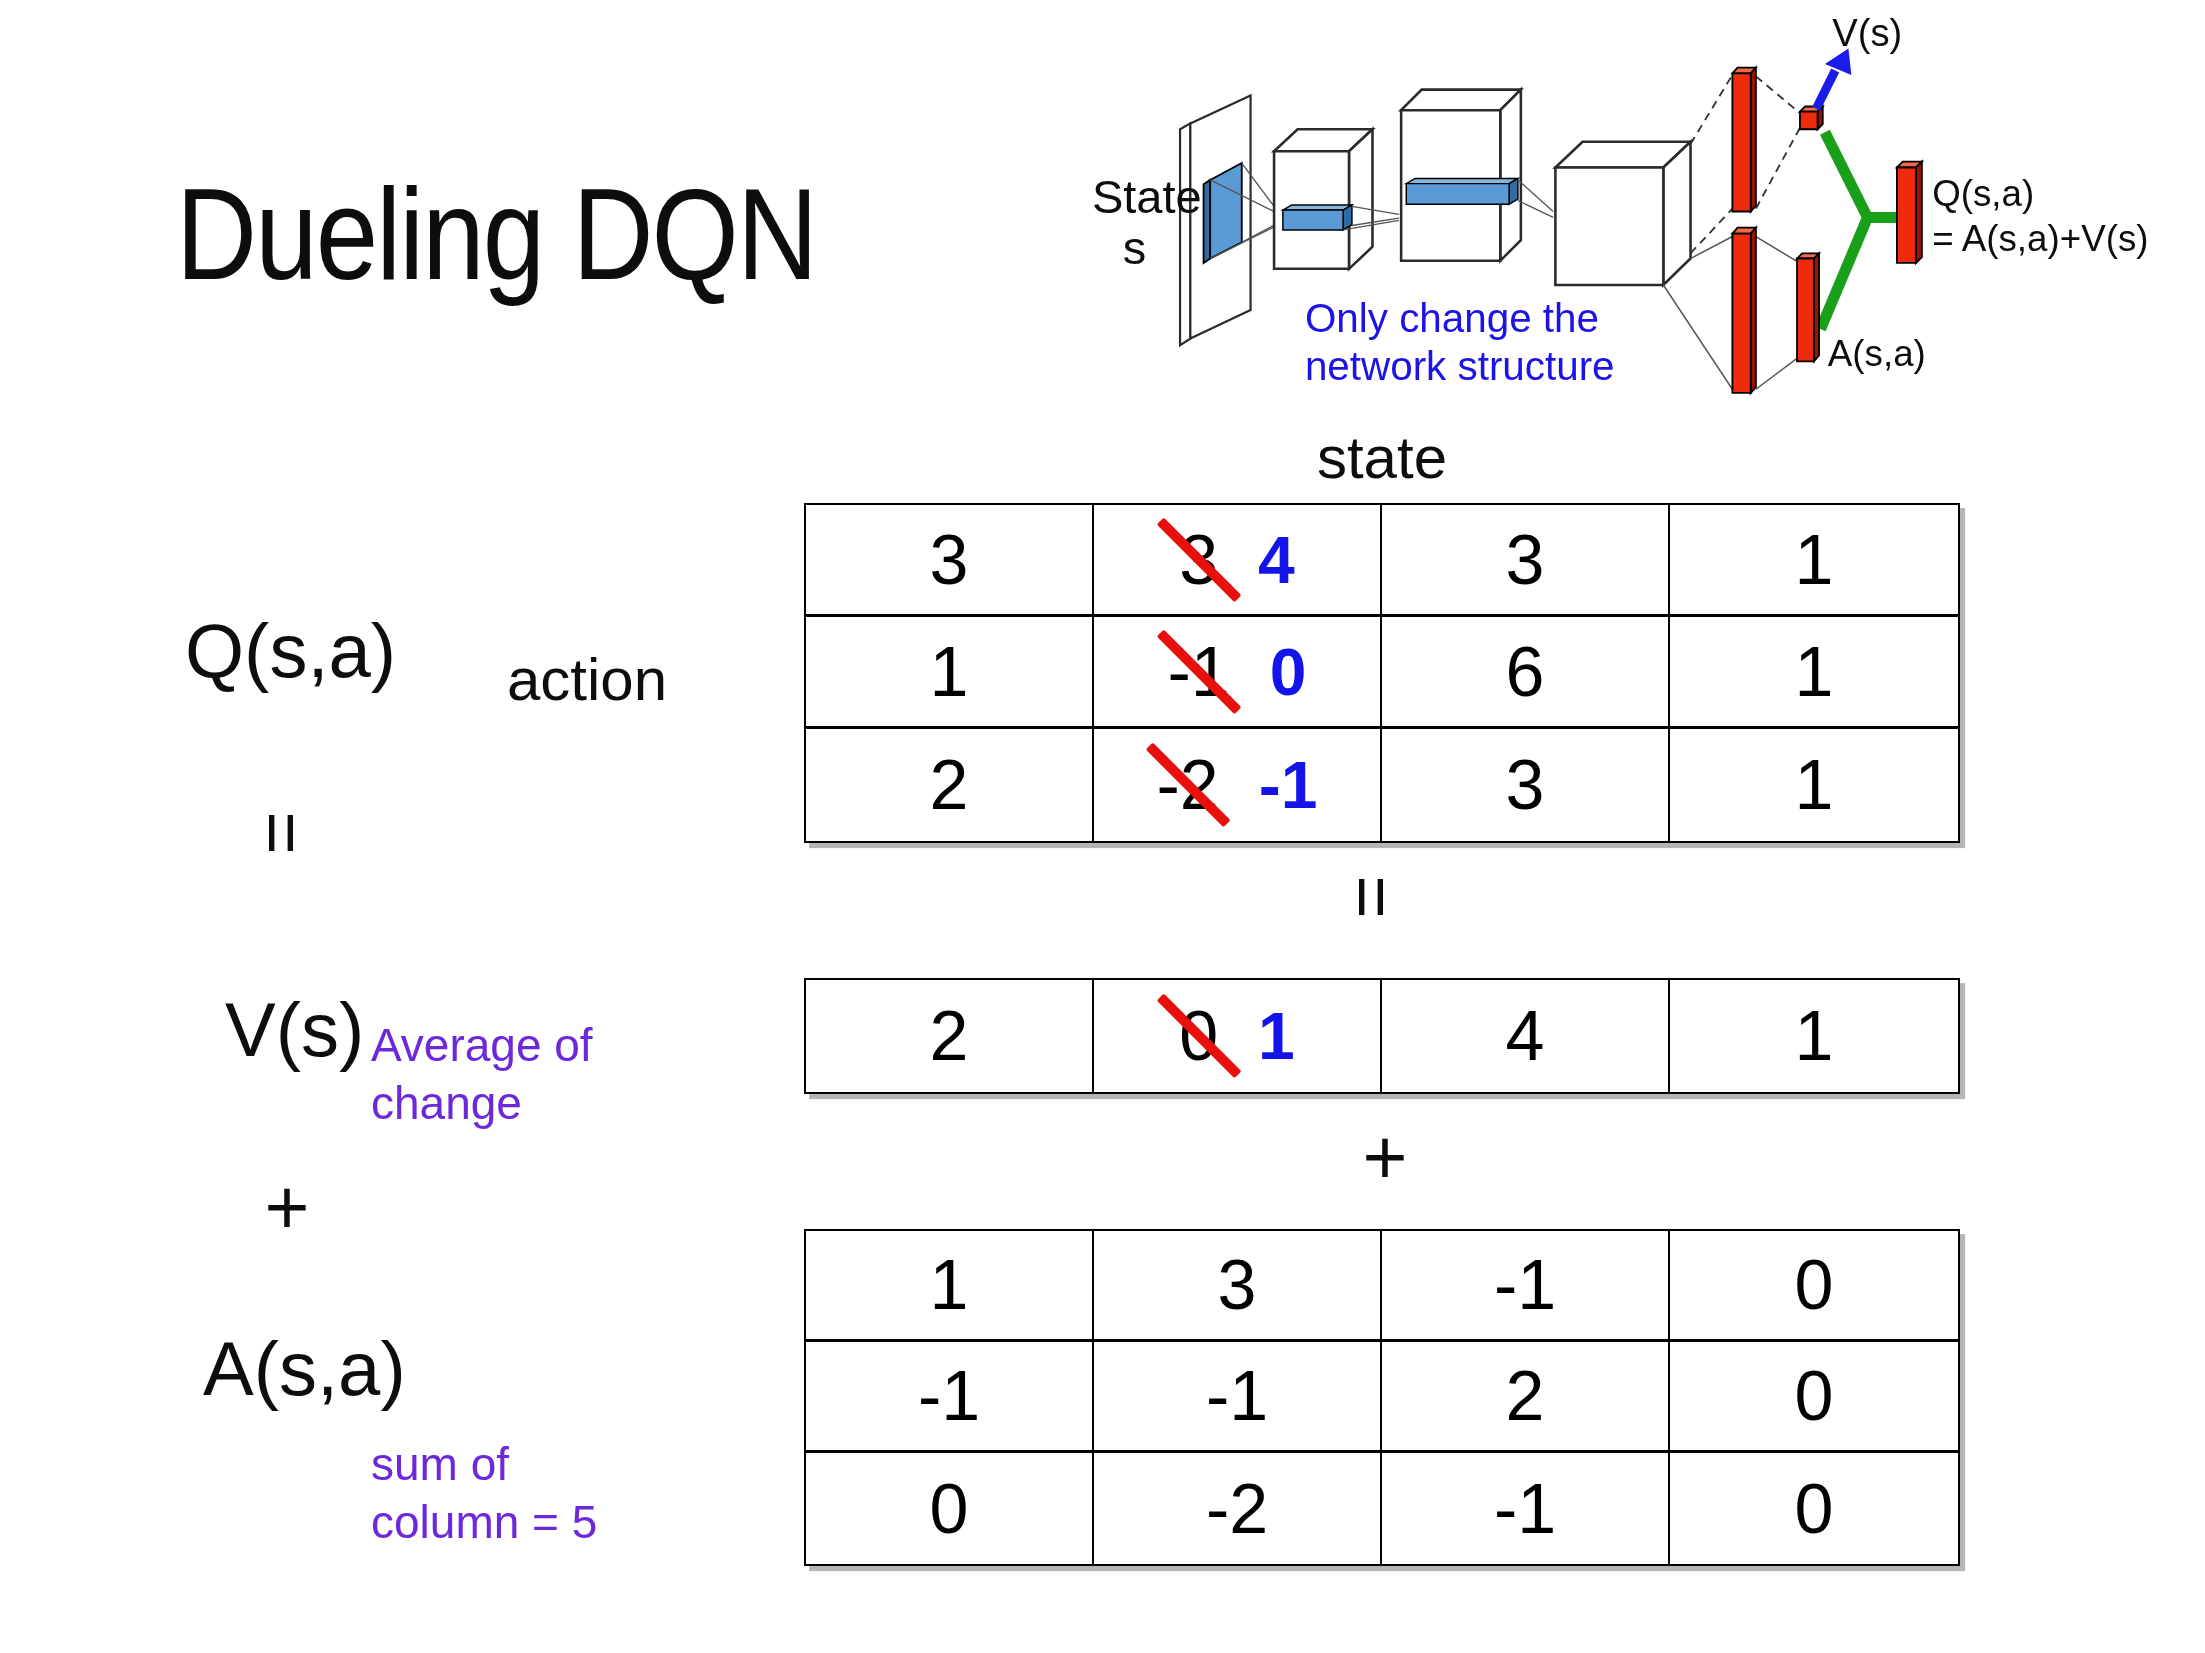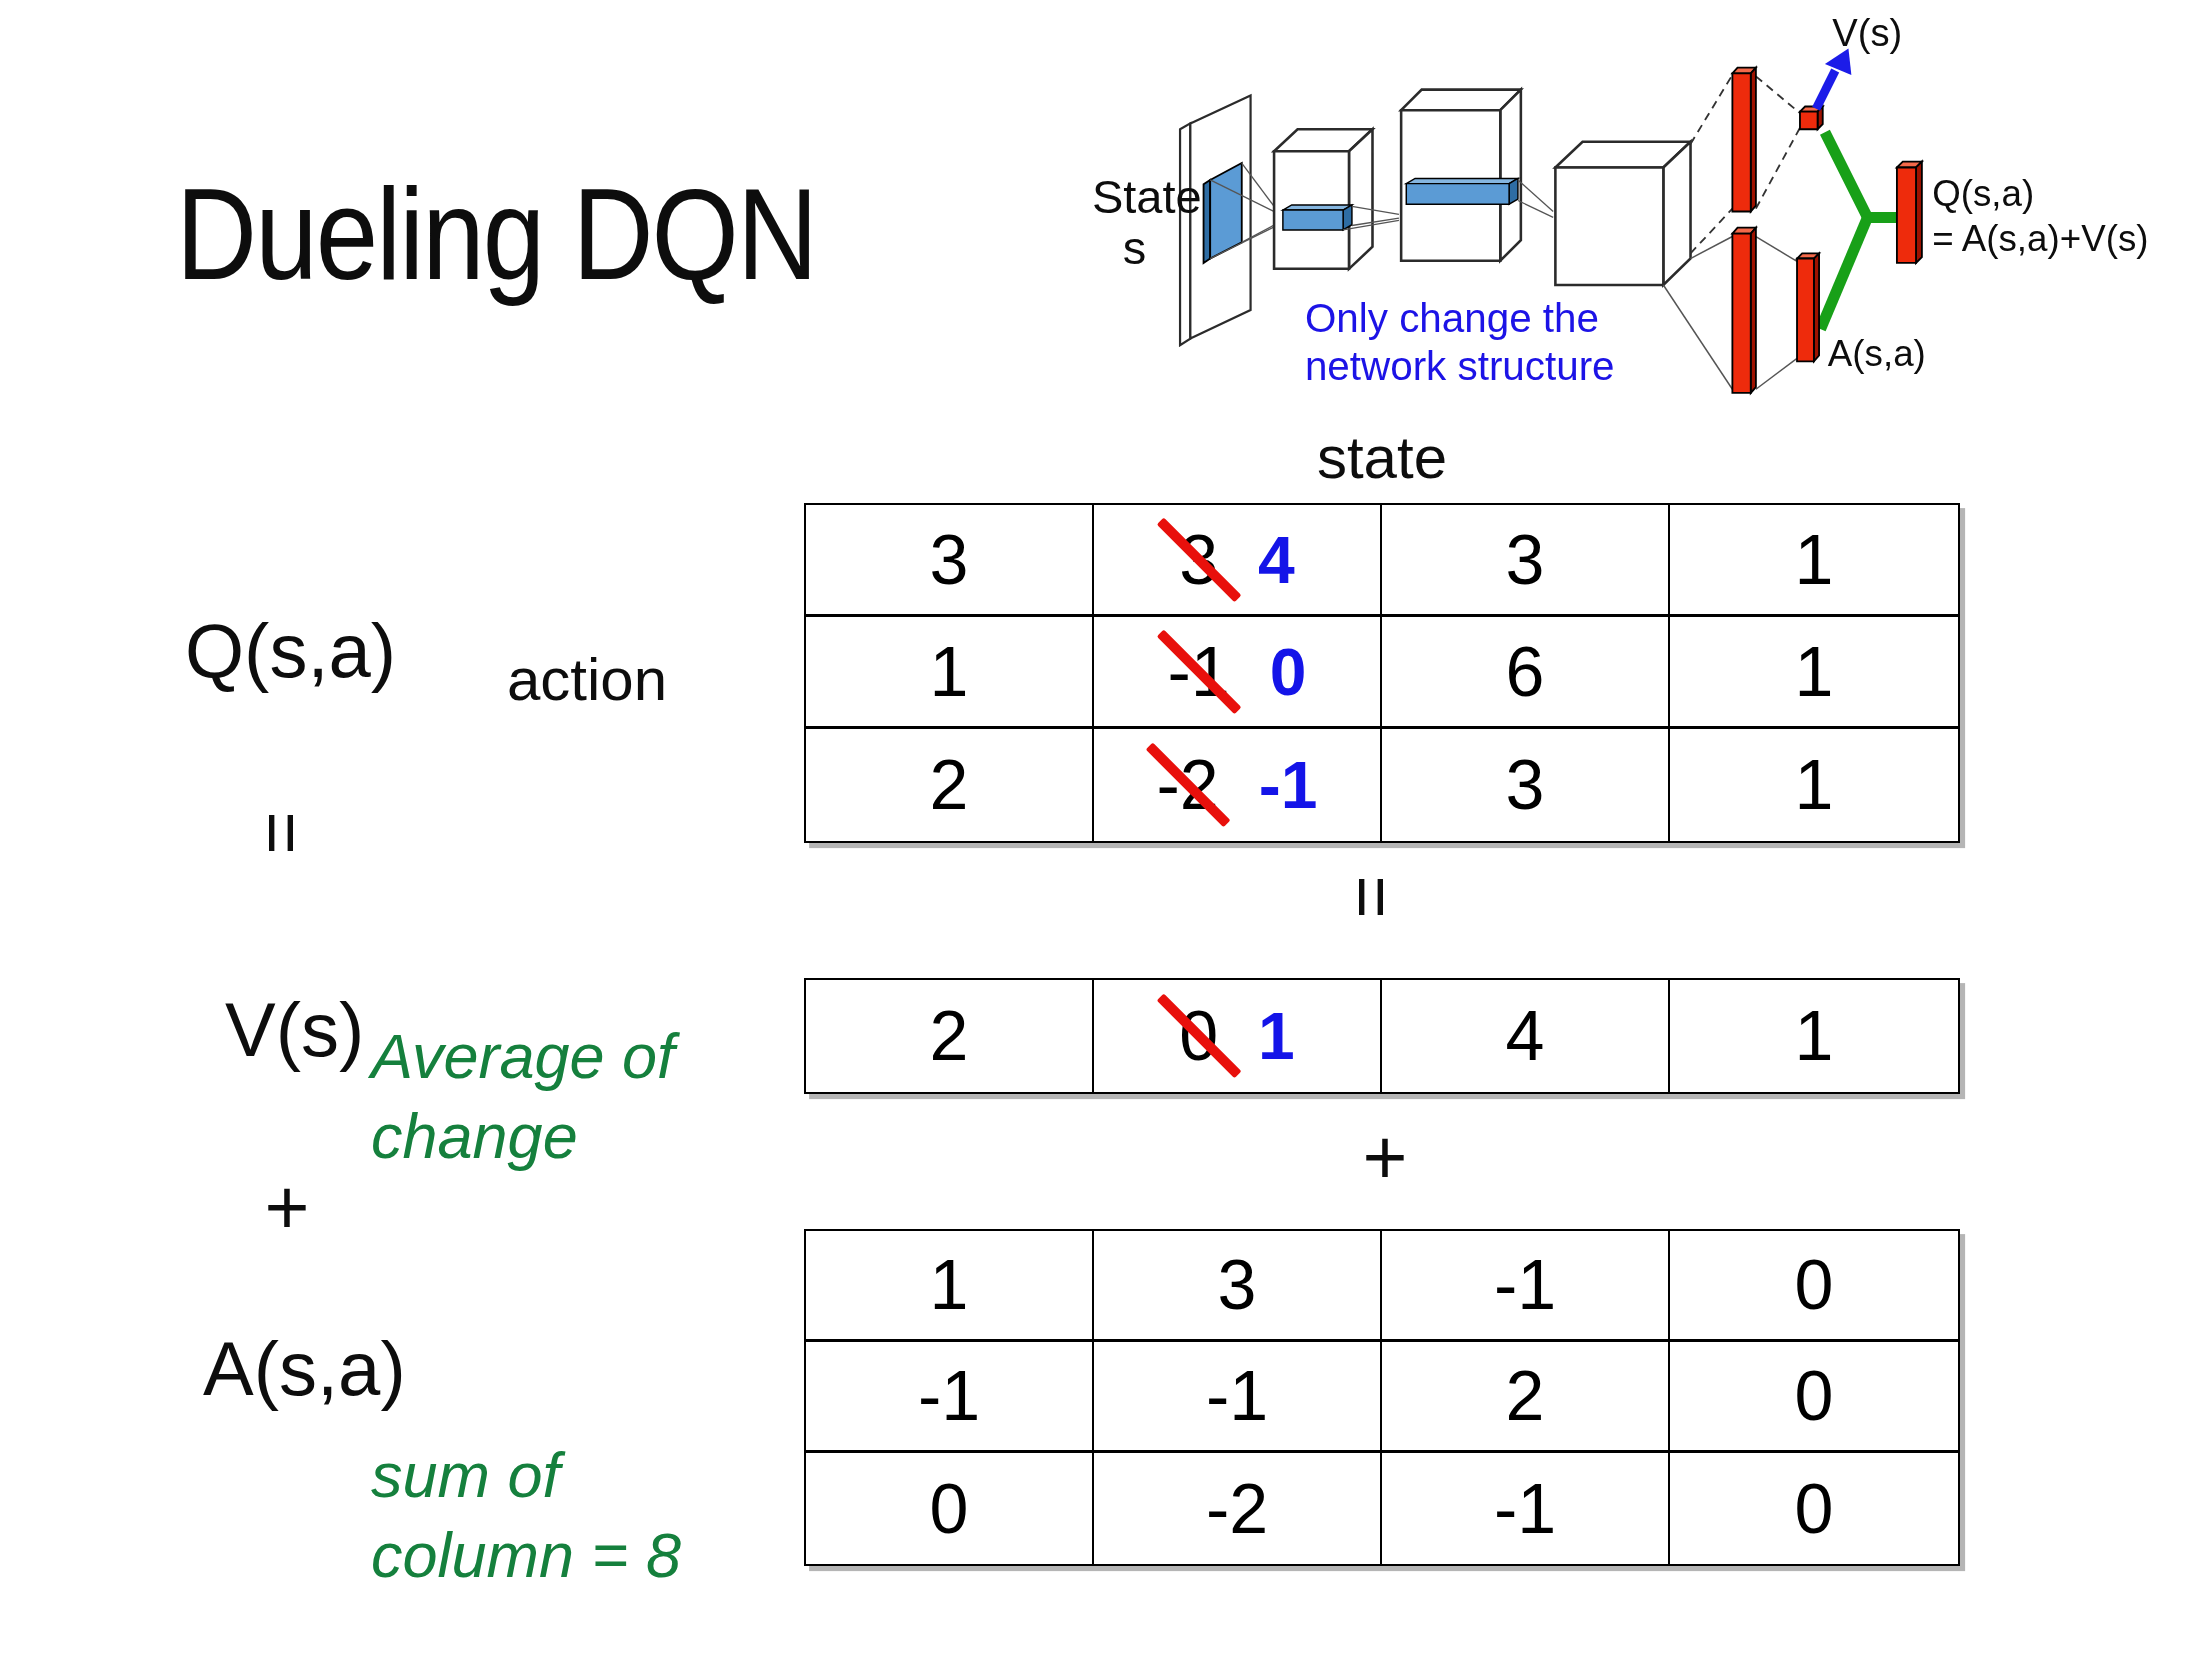--- a/index.html
+++ b/index.html
@@ -51,21 +51,21 @@
     font-size:74px; transform:rotate(90deg);
   }
   #eq-left   { left:246px;  top:796px; }
   #eq-center { left:1336px; top:860px; }
   .plus-sym {
     width:74px; height:74px; display:flex; align-items:center; justify-content:center;
     font-size:77px;
   }
   #plus-left   { left:250px;  top:1170px; }
   #plus-center { left:1348px; top:1120px; }
-  .blue-note { position:absolute; color:#15803d; font-size:63px; line-height:1.27; white-space:nowrap;font-style:italic; }
+  .blue-note { position:absolute; color:#6d28d9; font-size:46px; line-height:1.27; white-space:nowrap; }
   #avg-note { left:371px; top:1016px; }
   #sum-note { left:371px; top:1435px; }
 
   
   #net { position:absolute; left:1059px; top:0; width:1147px; height:426px; }
   #net text { font-family:"Liberation Sans", sans-serif; fill:#0d0d0d; }
   #net .note { fill:#1c13e6; }
 </style>
 </head>
 <body>
@@ -197,21 +197,21 @@
   <div class="lbl v-lbl">V(s)</div>
   <div class="lbl plus-sym" id="plus-left">+</div>
   <div class="lbl a-lbl">A(s,a)</div>
 
   <div class="blue-note" id="avg-note">
     <div>Average of</div>
     <div>change</div>
   </div>
   <div class="blue-note" id="sum-note">
     <div>sum of</div>
-    <div>column = 8</div>
+    <div>column = 5</div>
   </div>
 
   <div class="lbl eq-rot" id="eq-center">=</div>
   <div class="lbl plus-sym" id="plus-center">+</div>
 
   <div class="tbl" id="q-table">
     <div class="cell">
         <span>3</span>
       </div>
     <div class="cell">

